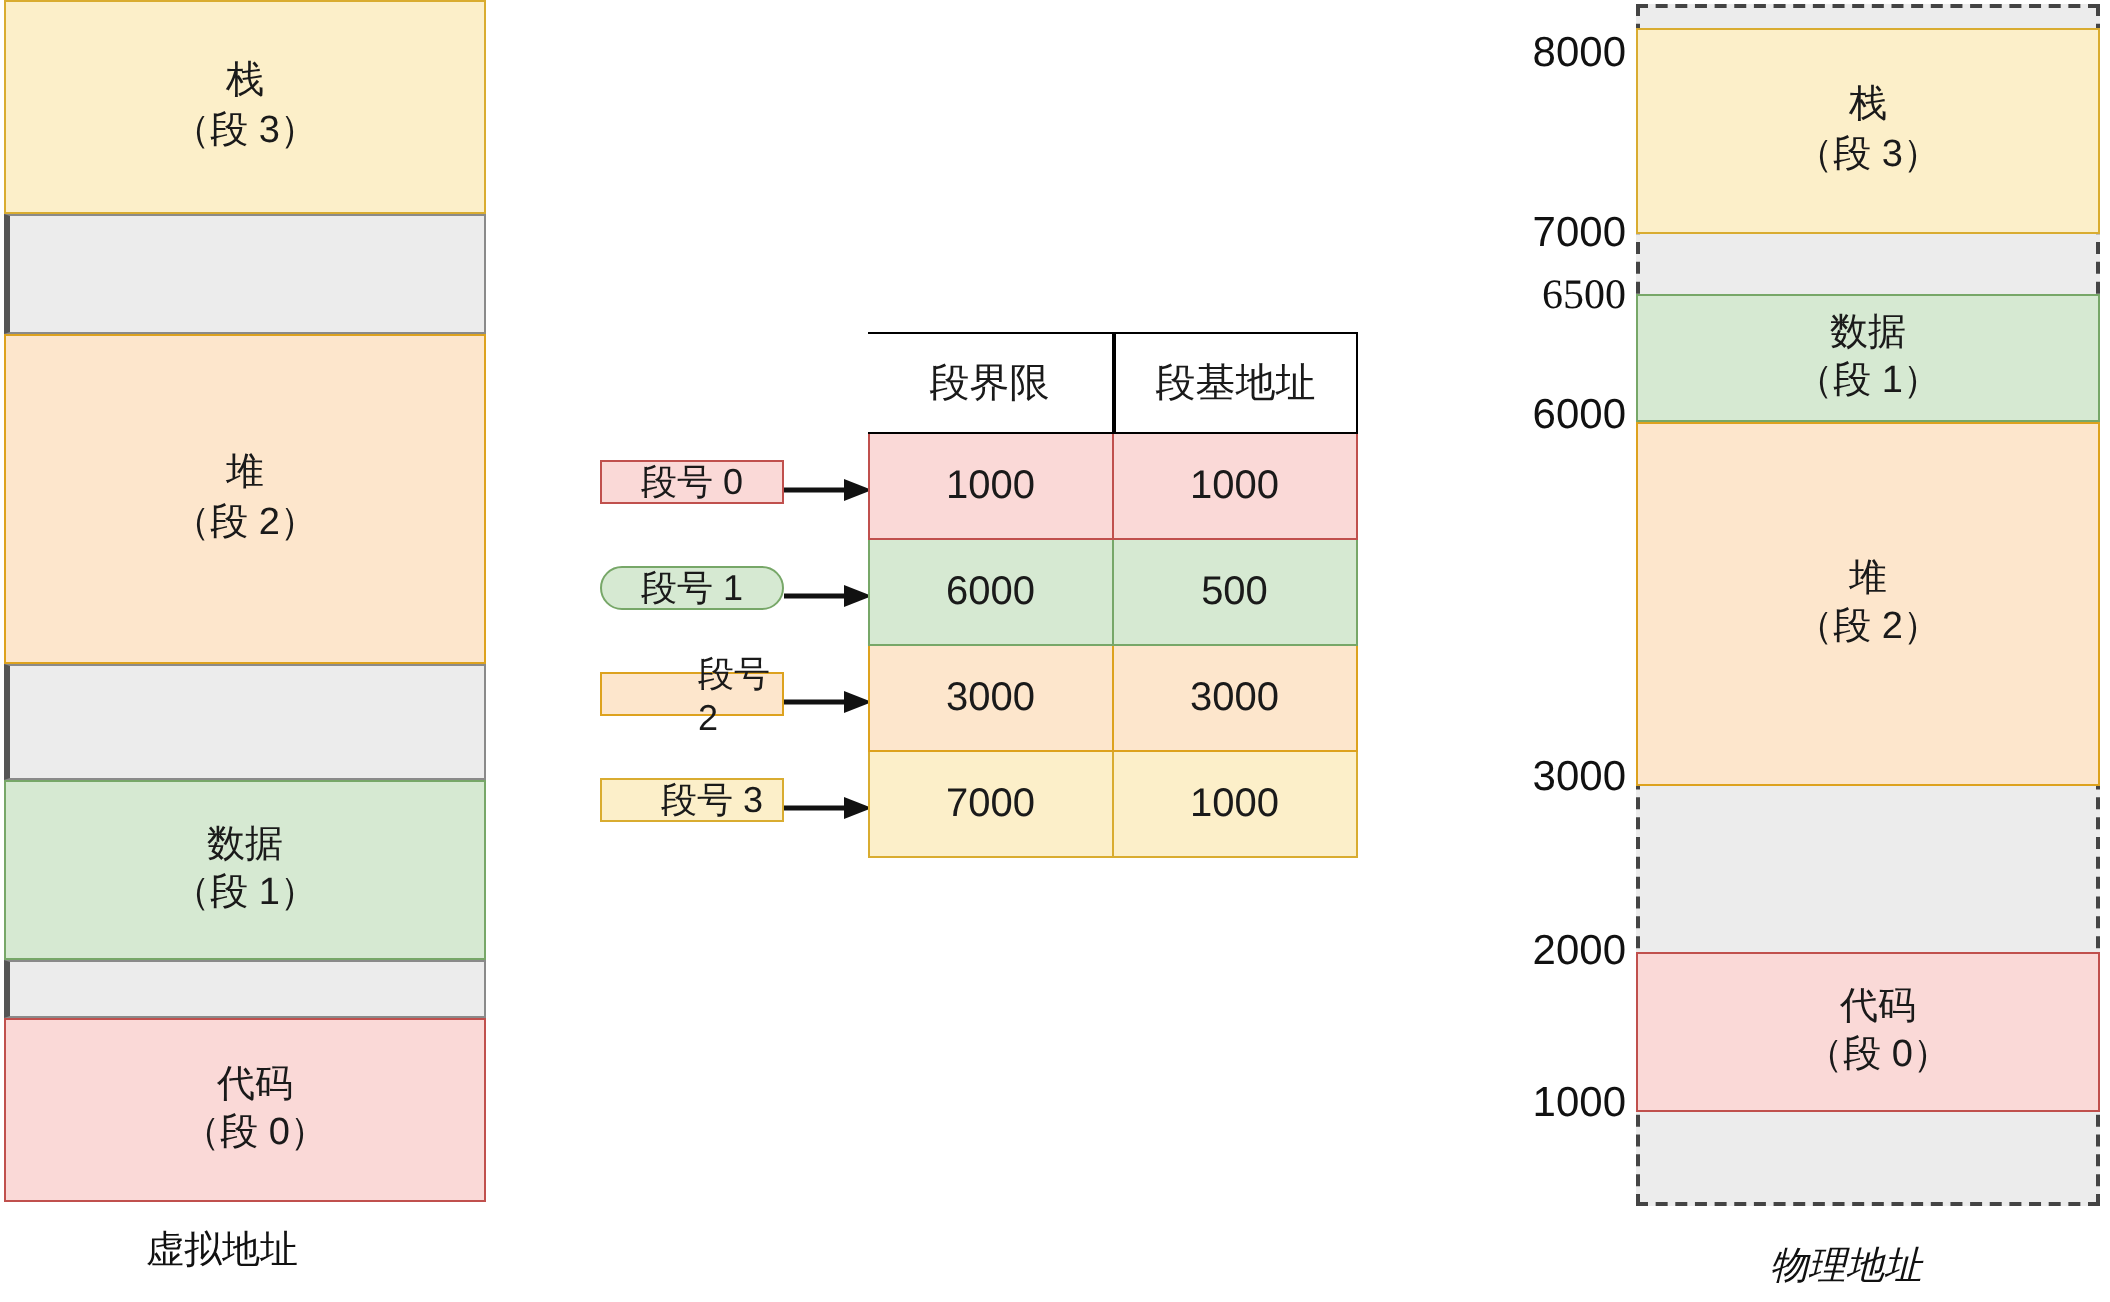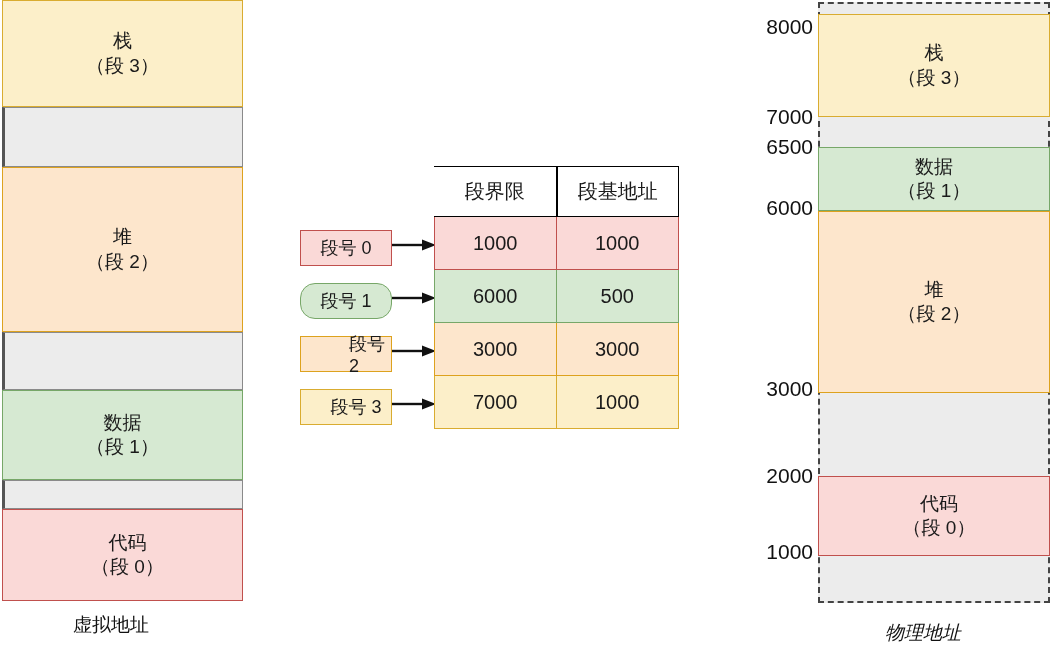--- a/index.html
+++ b/index.html
@@ -20,21 +20,21 @@
   .c-code {background:#FAD9D7;border:1.5px solid #C0504D;padding-left:10px;}
   .c-gapL {background:#ECECEC;border:1px solid #8a8a8a;border-left:3px solid #555;}
 
   
   #virtual-column{position:absolute;left:2px;top:0px;width:241px;height:601px;}
 
   
   .caption{position:absolute;font-size:19px;color:#111;white-space:nowrap;}
 
   
-  .segbox{position:absolute;box-sizing:border-box;height:36px;width:92px;
+  .segbox{position:absolute;box-sizing:border-box;height:22px;width:92px;
           display:flex;align-items:center;justify-content:center;
           font-size:18px;}
   .sb0{background:#FAD9D7;border:1.5px solid #C0504D;}
   .sb1{background:#D6E9D2;border:1.5px solid #77A768;}
   .sb2{background:#FDE6CC;border:1.5px solid #DDA21E;padding-left:48px;}
   .sb3{background:#FCEFC9;border:1.5px solid #D9AC30;}
 
   .arrow{position:absolute;height:12px;}
   .arrow svg{display:block;}
 
@@ -165,21 +165,21 @@
 
     <div class="trow r3">
       <div class="tcell first">7000</div>
       <div class="tcell second">1000</div>
     </div>
   </div>
 
   <div id="address-scale">
     <div class="addr" style="top:15px;">8000</div>
     <div class="addr" style="top:105px;">7000</div>
-    <div class="addr" style="top:135px;">6500</div>
+    <div class="addr" style="top:135px;font-family:Liberation Serif, serif;">6500</div>
     <div class="addr" style="top:196px;">6000</div>
     <div class="addr" style="top:377px;">3000</div>
     <div class="addr" style="top:464px;">2000</div>
     <div class="addr" style="top:540px;">1000</div>
   </div>
 
   <div id="physical-column">
 
     <div class="pblk c-stack" style="top:10px;height:103px;">
       <div class="l1">栈</div>

